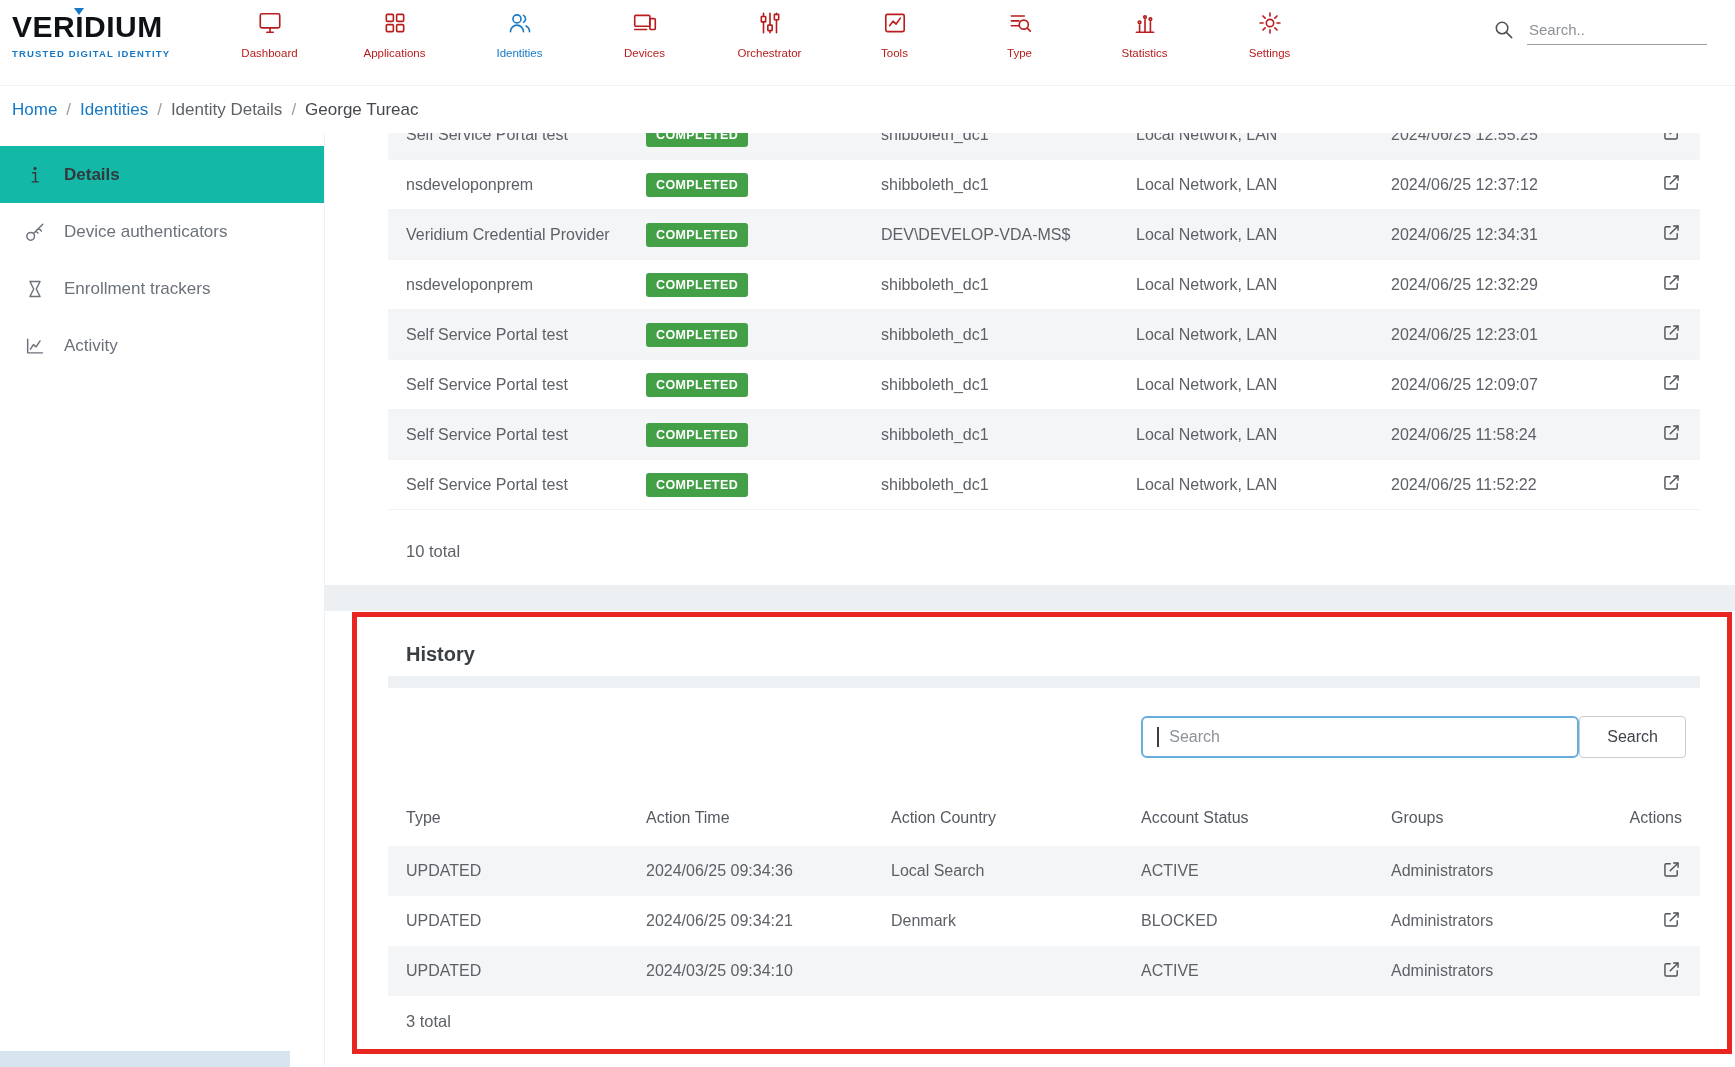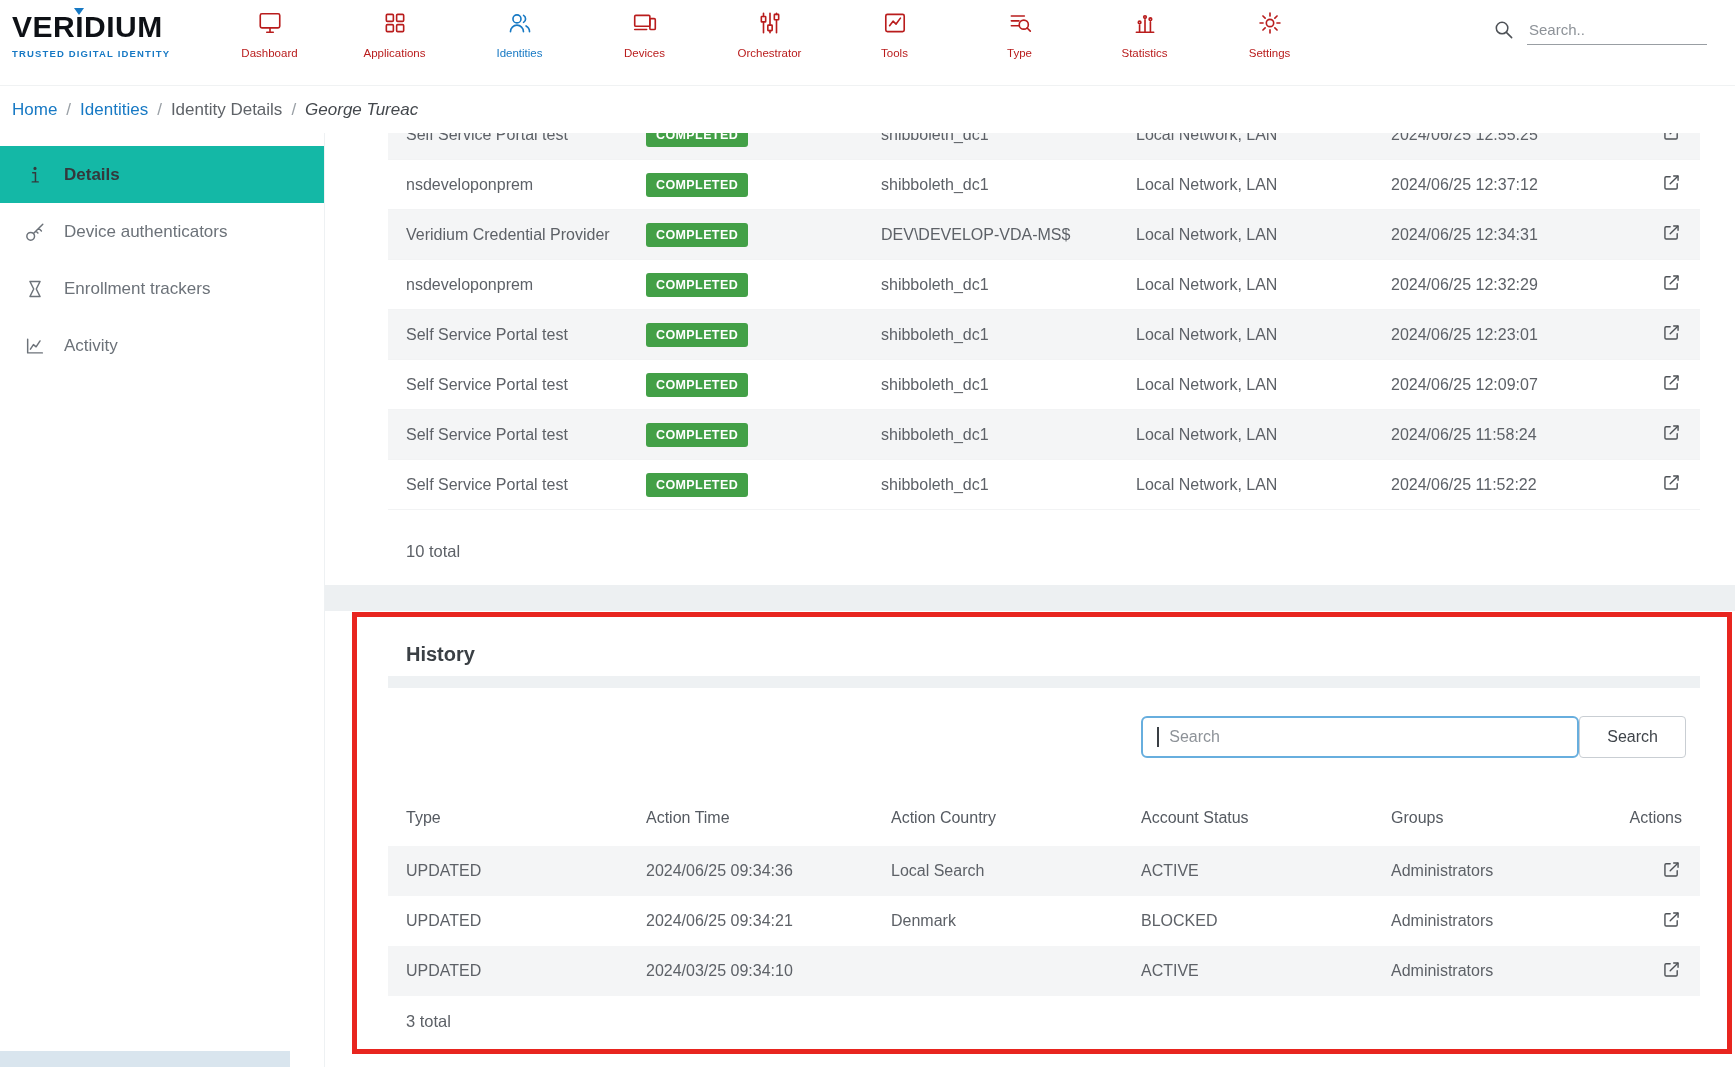--- a/index.html
+++ b/index.html
@@ -28,21 +28,21 @@
   .top-search { margin-left: auto; margin-right: 28px; margin-top: 18px; display: flex; align-items: center; gap: 12px; color: #4d5156; }
   .top-search input { width: 180px; border: none; border-bottom: 1px solid #999ea3; outline: none; font-size: 15px;
     padding: 3px 2px 6px; color: #3c4043; background: transparent; font-family: inherit; }
   .top-search input::placeholder { color: #8d9298; }
 
   
   .breadcrumb { height: 47px; display: flex; align-items: center; gap: 9px; padding-left: 12px; font-size: 17px; background: #fff; }
   .breadcrumb a { color: var(--accent-blue); text-decoration: none; cursor: pointer; }
   .breadcrumb .sep { color: #9aa0a6; }
   .breadcrumb .crumb { color: #5f6368; }
-  .breadcrumb .crumb.current { color: #44484d; font-style: italic; }
+  .breadcrumb .crumb.current { color: #44484d; }
 
   
   .body-row { display: flex; height: 934px; }
   .sidebar { position: relative; width: 325px; background: #fff; border-right: 1px solid #eef1f3; padding-top: 13px; flex-shrink: 0; }
   .side-item { height: 57px; display: flex; align-items: center; gap: 17px; padding-left: 23px; font-size: 17px; color: #6c7279; cursor: pointer; }
   .side-icon { width: 24px; display: flex; justify-content: center; color: #6c7279; }
   .side-item.active { background: #14b8a6; color: #34383c; font-weight: 700; }
   .side-item.active .side-icon { color: #34383c; }
   .sidebar-strip { position: absolute; bottom: 0; left: 0; width: 290px; height: 16px; background: #d9e5ee; }
   .main { flex: 1; background: #fff; }

